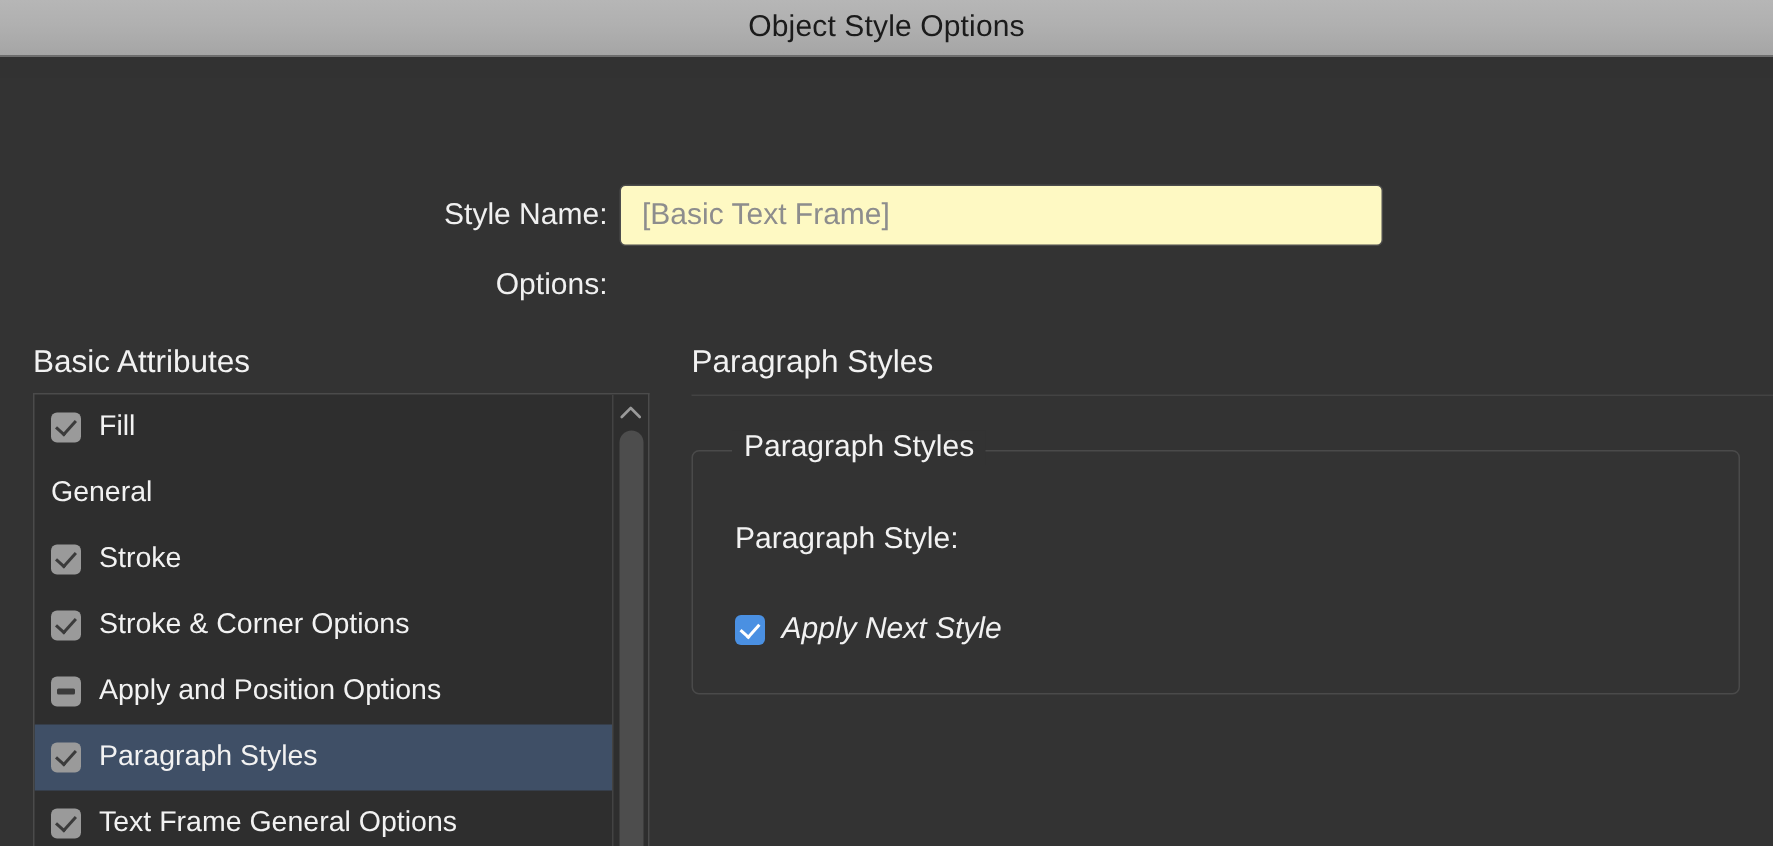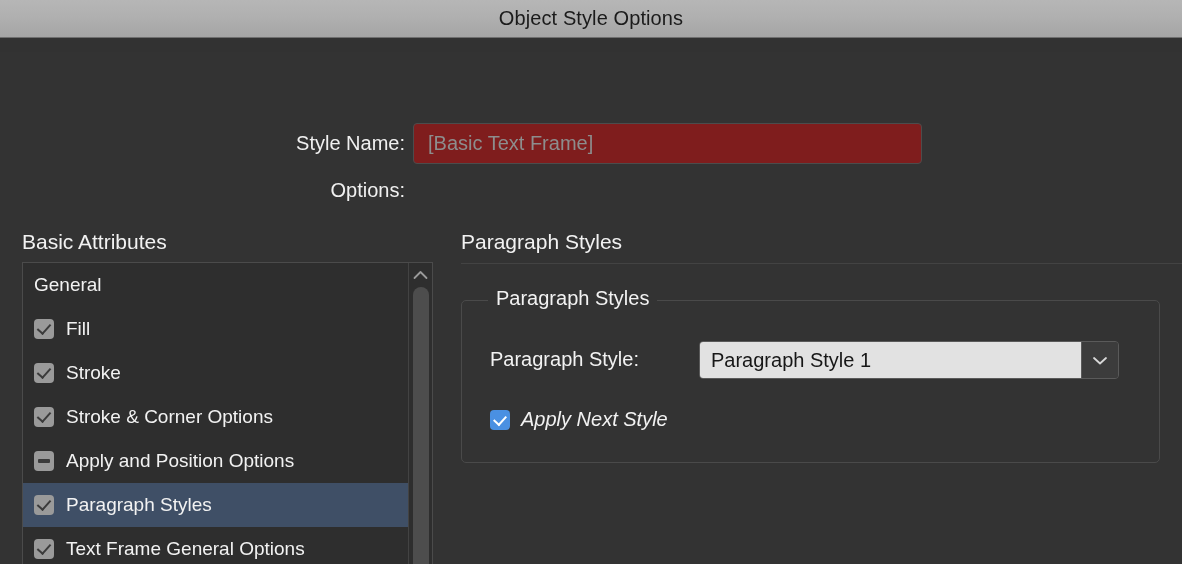--- a/index.html
+++ b/index.html
@@ -56,21 +56,21 @@
     width: 255px;
     text-align: right;
     font-size: 20px;
     color: #f0f0f0;
   }
   .style-name-input {
     position: absolute;
     left: 413px; top: 71px;
     width: 509px;
     height: 41px;
-    background: #7f1d1d;
+    background: #fef9c3;
     border: 1px solid #4c4c4c;
     border-radius: 4px;
     box-sizing: border-box;
   }
   .style-name-value {
     position: absolute;
     left: 14px; top: 0;
     right: 8px;
     line-height: 39px;
     font-size: 20px;
@@ -312,27 +312,27 @@
     <div class="style-name-input">
       <div class="style-name-value">[Basic Text Frame]</div>
     </div>
     <div class="location-label">Options:</div>
 
     <div class="left-heading">Basic Attributes</div>
 
     <div class="listbox">
       <div class="list-inner">
 
+        <div class="list-row">
+          <span class="cb checked"></span>
+          <span class="row-label">Fill</span>
+        </div>
+
         <div class="list-row group">
           <span class="row-label group-label">General</span>
-        </div>
-
-        <div class="list-row">
-          <span class="cb checked"></span>
-          <span class="row-label">Fill</span>
         </div>
 
         <div class="list-row">
           <span class="cb checked"></span>
           <span class="row-label">Stroke</span>
         </div>
 
         <div class="list-row">
           <span class="cb checked"></span>
           <span class="row-label">Stroke &amp; Corner Options</span>
@@ -371,28 +371,20 @@
     </div>
 
     <div class="right-heading">Paragraph Styles</div>
     <div class="right-rule"></div>
 
     <div class="fieldset">
       <div class="fieldset-legend">Paragraph Styles</div>
 
       <div class="field-label">Paragraph Style:</div>
 
-      <div class="combo">
-        <div class="combo-value">Paragraph Style 1</div>
-        <div class="combo-arrow">
-          <svg width="16" height="11" viewBox="0 0 16 11">
-            <polyline points="2,3 8,8.5 14,3" fill="none" stroke="#d8d8d8" stroke-width="1.8" stroke-linecap="round" stroke-linejoin="round"></polyline>
-          </svg>
-        </div>
-      </div>
 
       <div class="blue-check-row">
         <span class="cb-blue"></span>
         <span class="blue-check-label">Apply Next Style</span>
       </div>
     </div>
 
   </div>
 </div>
 

